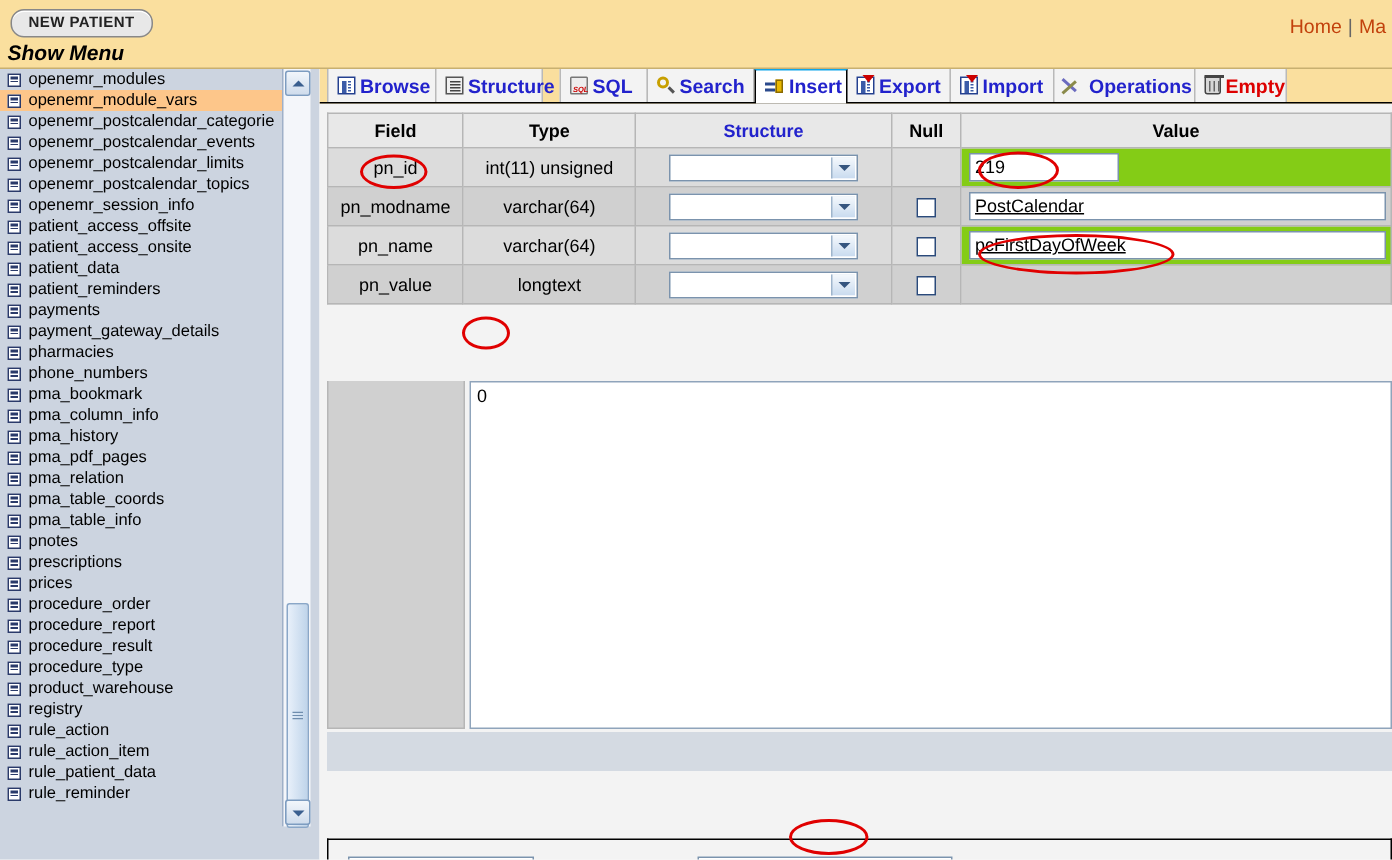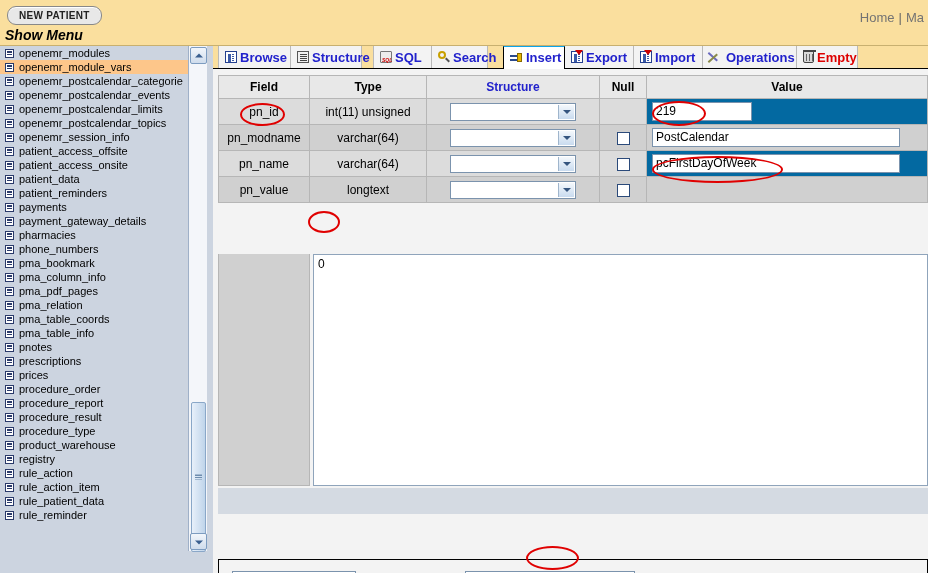--- a/index.html
+++ b/index.html
@@ -30,21 +30,21 @@
     cursor:pointer;
   }
   #show-menu{
     position:absolute;left:5px;top:27px;
     font-size:14px;font-weight:bold;color:#000;font-style:italic;
   }
   #top-links{
     position:absolute;right:4px;top:10px;
     font-size:13px;color:#3333bb;white-space:nowrap;
   }
-  #top-links a{color:#737373;text-decoration:none;cursor:pointer;margin-top:46px;}
+  #top-links a{color:#c2410c;text-decoration:none;cursor:pointer;margin-top:46px;}
   #top-links .sep{color:#666;padding:0 4px;}
 
   
   #navpane{
     position:absolute;left:0;top:46px;width:213px;height:527px;
     background:#ccd4e0;
     box-sizing:border-box;
     overflow:hidden;
   }
   #tablelist{
@@ -195,21 +195,21 @@
   }
   #form-table th.fn{color:#2222cc;}
   #form-table td{
     border:1px solid #b6b6b6;
     background:#dcdcdc;
     height:25px;
     text-align:center;
     padding:0 3px;
   }
   #form-table tr.alt td{background:#d0d0d0;}
-  #form-table td.val{text-align:left;padding-left:5px;background:#0369a1;}
+  #form-table td.val{text-align:left;padding-left:5px;background:#84cc16;}
   #form-table tr.alt td.val{background:#d0d0d0;}
   .colField{width:88px;}
   .colType{width:114px;}
   .colFunc{width:170px;}
   .colNull{width:44px;}
 
   .sel-box{
     width:126px;height:18px;
     border:1px solid #7b93ad;
     background:#fff;
@@ -233,21 +233,21 @@
     width:13px;height:13px;border:1px solid #2b4a7a;background:#fff;
     display:inline-block;box-sizing:border-box;cursor:pointer;vertical-align:middle;
   }
   .txtin{
     height:19px;border:1px solid #7b93ad;background:#fff;
     font-family:"Liberation Sans", sans-serif;font-size:12px;
     padding:0 3px;box-sizing:border-box;color:#000;
     vertical-align:middle;
   }
   .txtin.small{width:100px;}
-  .txtin.wide{width:248px;}
+  .txtin.wide{width:278px;text-decoration:underline;}
 
   
   #ta-wrap{
     position:absolute;left:5px;top:208px;width:710px;height:232px;
     box-sizing:border-box;
   }
   #ta-left{
     position:absolute;left:0;top:0;width:92px;height:232px;
     background:#d0d0d0;border:1px solid #b6b6b6;box-sizing:border-box;border-top:none;
   }
@@ -362,20 +362,24 @@
       <div class="tbl-item">
         <span class="tbl-ico"></span>
         <span>pma_bookmark</span>
       </div>
       <div class="tbl-item">
         <span class="tbl-ico"></span>
         <span>pma_column_info</span>
       </div>
       <div class="tbl-item">
         <span class="tbl-ico"></span>
+        <span>pma_history</span>
+      </div>
+      <div class="tbl-item">
+        <span class="tbl-ico"></span>
         <span>pma_pdf_pages</span>
       </div>
       <div class="tbl-item">
         <span class="tbl-ico"></span>
         <span>pma_relation</span>
       </div>
       <div class="tbl-item">
         <span class="tbl-ico"></span>
         <span>pma_table_coords</span>
       </div>
@@ -466,21 +470,21 @@
           <i></i>
         </span>
         <span>Structure</span>
       </div>
       <div class="tab" style="left: 160px; width: 59px;">
         <span class="ico ic-sql">
           <i>SQL</i>
         </span>
         <span>SQL</span>
       </div>
-      <div class="tab" style="left: 218px; width: 57px;">
+      <div class="tab" style="left: 218px; width: 72px;">
         <span class="ico ic-search">
           <i></i>
           <b></b>
         </span>
         <span>Search</span>
       </div>
       <div class="tab active" style="left: 290px; width: 62px;">
         <span class="ico ic-insert">
           <i></i>
           <b></b>

